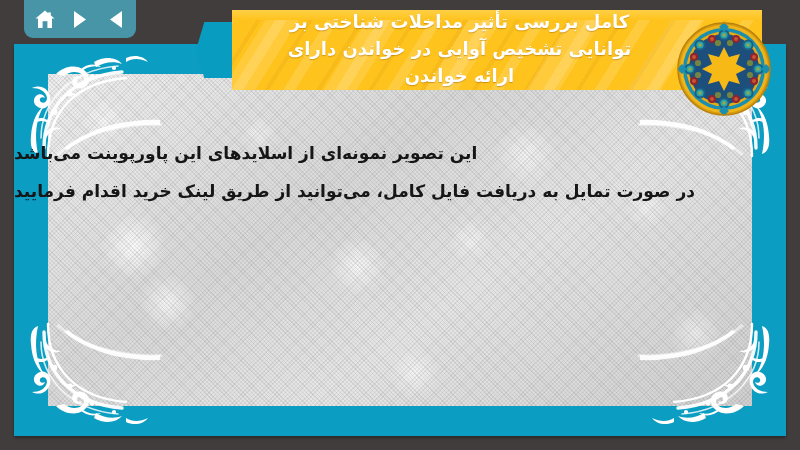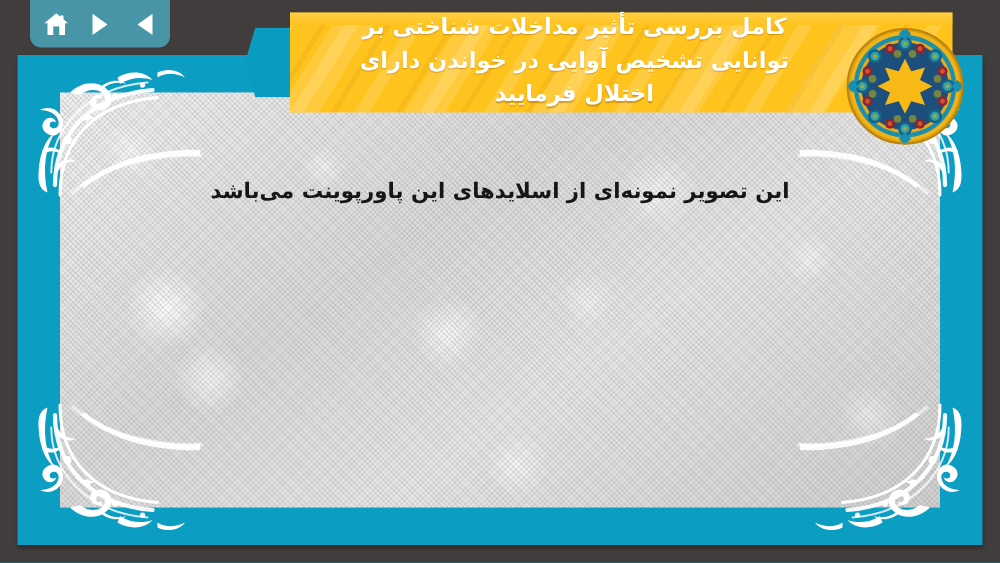--- a/index.html
+++ b/index.html
@@ -106,21 +106,21 @@
   
   .orn{position:absolute;width:150px;height:116px;pointer-events:none;}
   .orn.tl{left:0;top:0;}
   .orn.tr{right:0;top:0;transform:scaleX(-1);}
   .orn.bl{left:0;bottom:0;transform:scaleY(-1);}
   .orn.br{right:0;bottom:0;transform:scale(-1,-1);}
 
   
   .body-text{
     position:absolute;left:0;right:0;top:90px;
-    display:flex;flex-direction:column;align-items:center;gap:0;
+    display:flex;flex-direction:column;align-items:flex-end;gap:0;
     z-index:14;pointer-events:none;
   }
   .bodyline{
     color:#161616;font-size:17px;line-height:38px;font-weight:600;
     direction:rtl;text-align:center;white-space:nowrap;
   }
 </style>
 </head>
 <body>
 
@@ -158,21 +158,21 @@
 
   <div class="banner">
     <div class="chev"></div>
     <div class="chev2"></div>
     <div class="topfade"></div>
   </div>
 
   <div class="titlewrap">
     <div class="titleline">کامل بررسی تأثیر مداخلات شناختی بر</div>
     <div class="titleline">توانایی تشخیص آوایی در خواندن دارای</div>
-    <div class="titleline">اختلال فرمایید</div>
+    <div class="titleline">ارائه خواندن</div>
   </div>
 
   <div class="medallion">
     <svg width="96" height="96" viewBox="0 0 96 96">
       <defs>
         <g id="jewel">
           <circle cx="0" cy="0" r="5.6" fill="#1c5f86"></circle>
           <circle cx="0" cy="0" r="3.6" fill="#2aa3a8"></circle>
           <circle cx="0" cy="0" r="1.7" fill="#9aa84a"></circle>
         </g>
@@ -403,16 +403,17 @@
           <path d="M54 106 C66 96 84 88 104 84 C120 81 134 80 146 81 L146 76 C132 75 117 77 101 80 C80 85 62 94 50 104 Z"></path>
         </g>
         <g fill="#ffffff" opacity=".5">
           <path d="M45 112 C58 100 78 90 100 86 C118 82 134 81 148 82 L148 79 C133 78 116 79 98 83 C76 88 56 98 42 110 Z"></path>
         </g>
       </svg>
     </div>
 
     <div class="body-text">
       <div class="bodyline">این تصویر نمونه‌ای از اسلایدهای این پاورپوینت می‌باشد</div>
+      <div class="bodyline">در صورت تمایل به دریافت فایل کامل، می‌توانید از طریق لینک خرید اقدام فرمایید</div>
     </div>
   </div>
 
 </div>
 
 </body></html>

